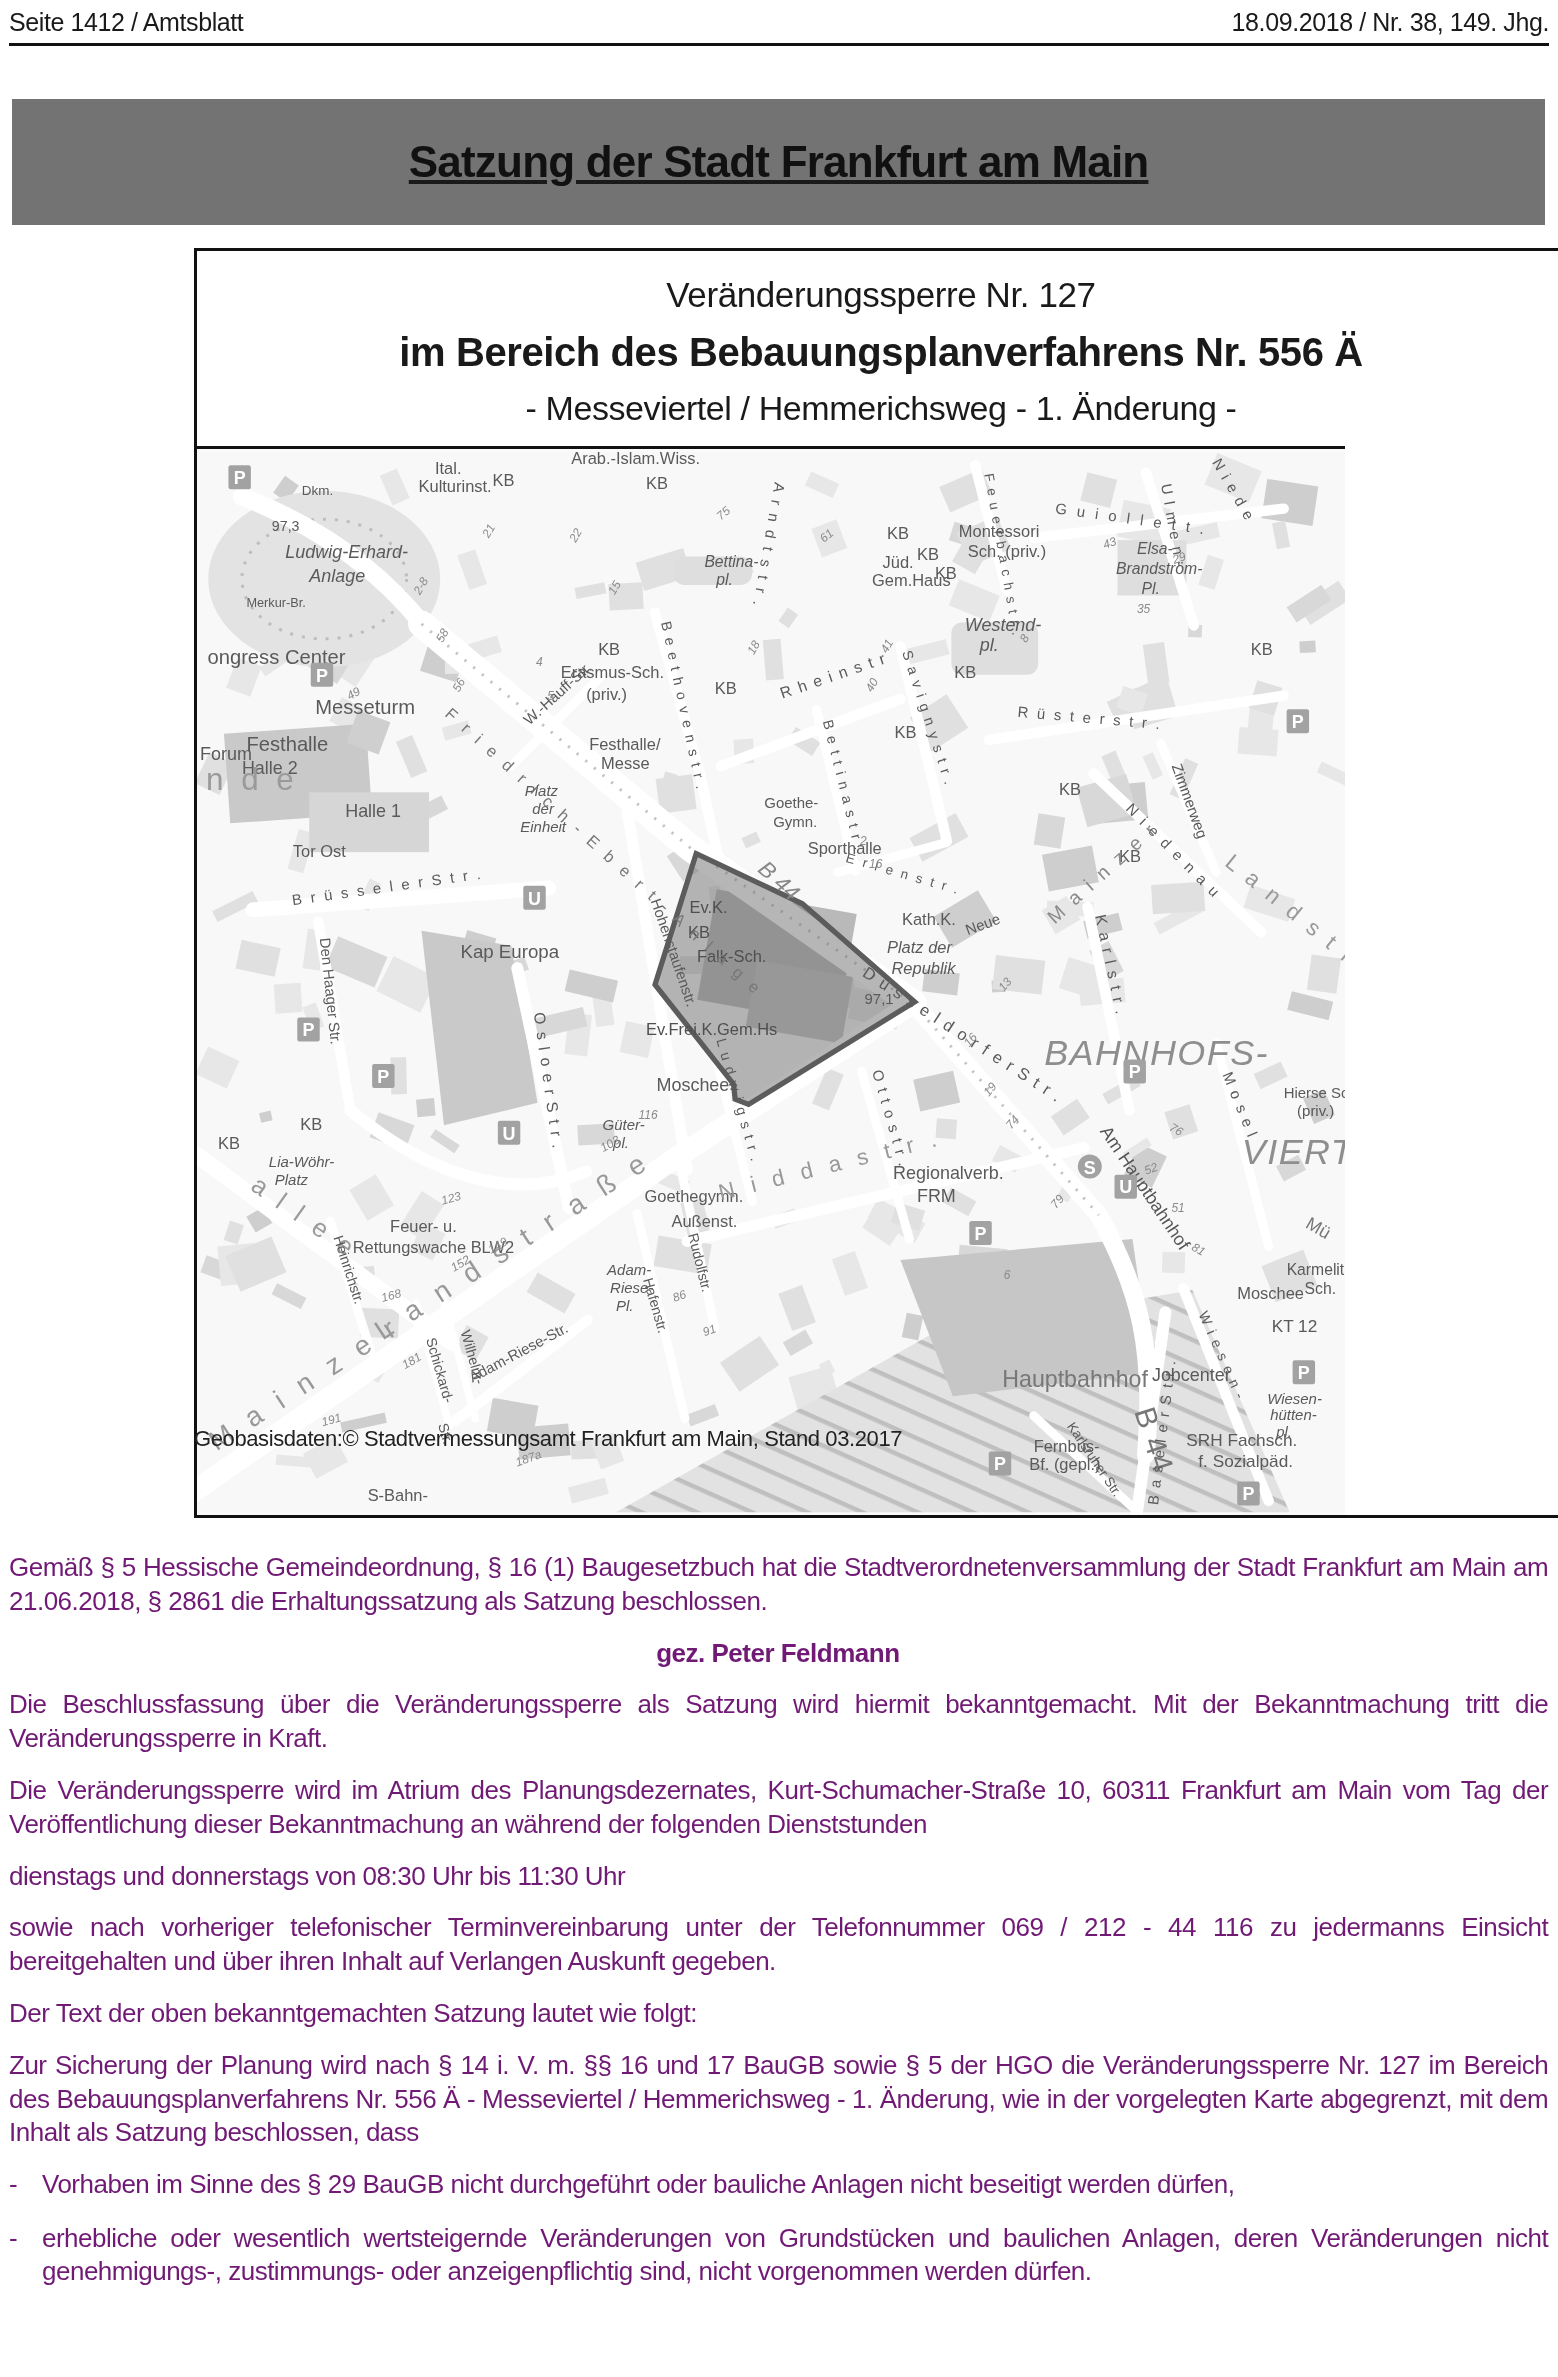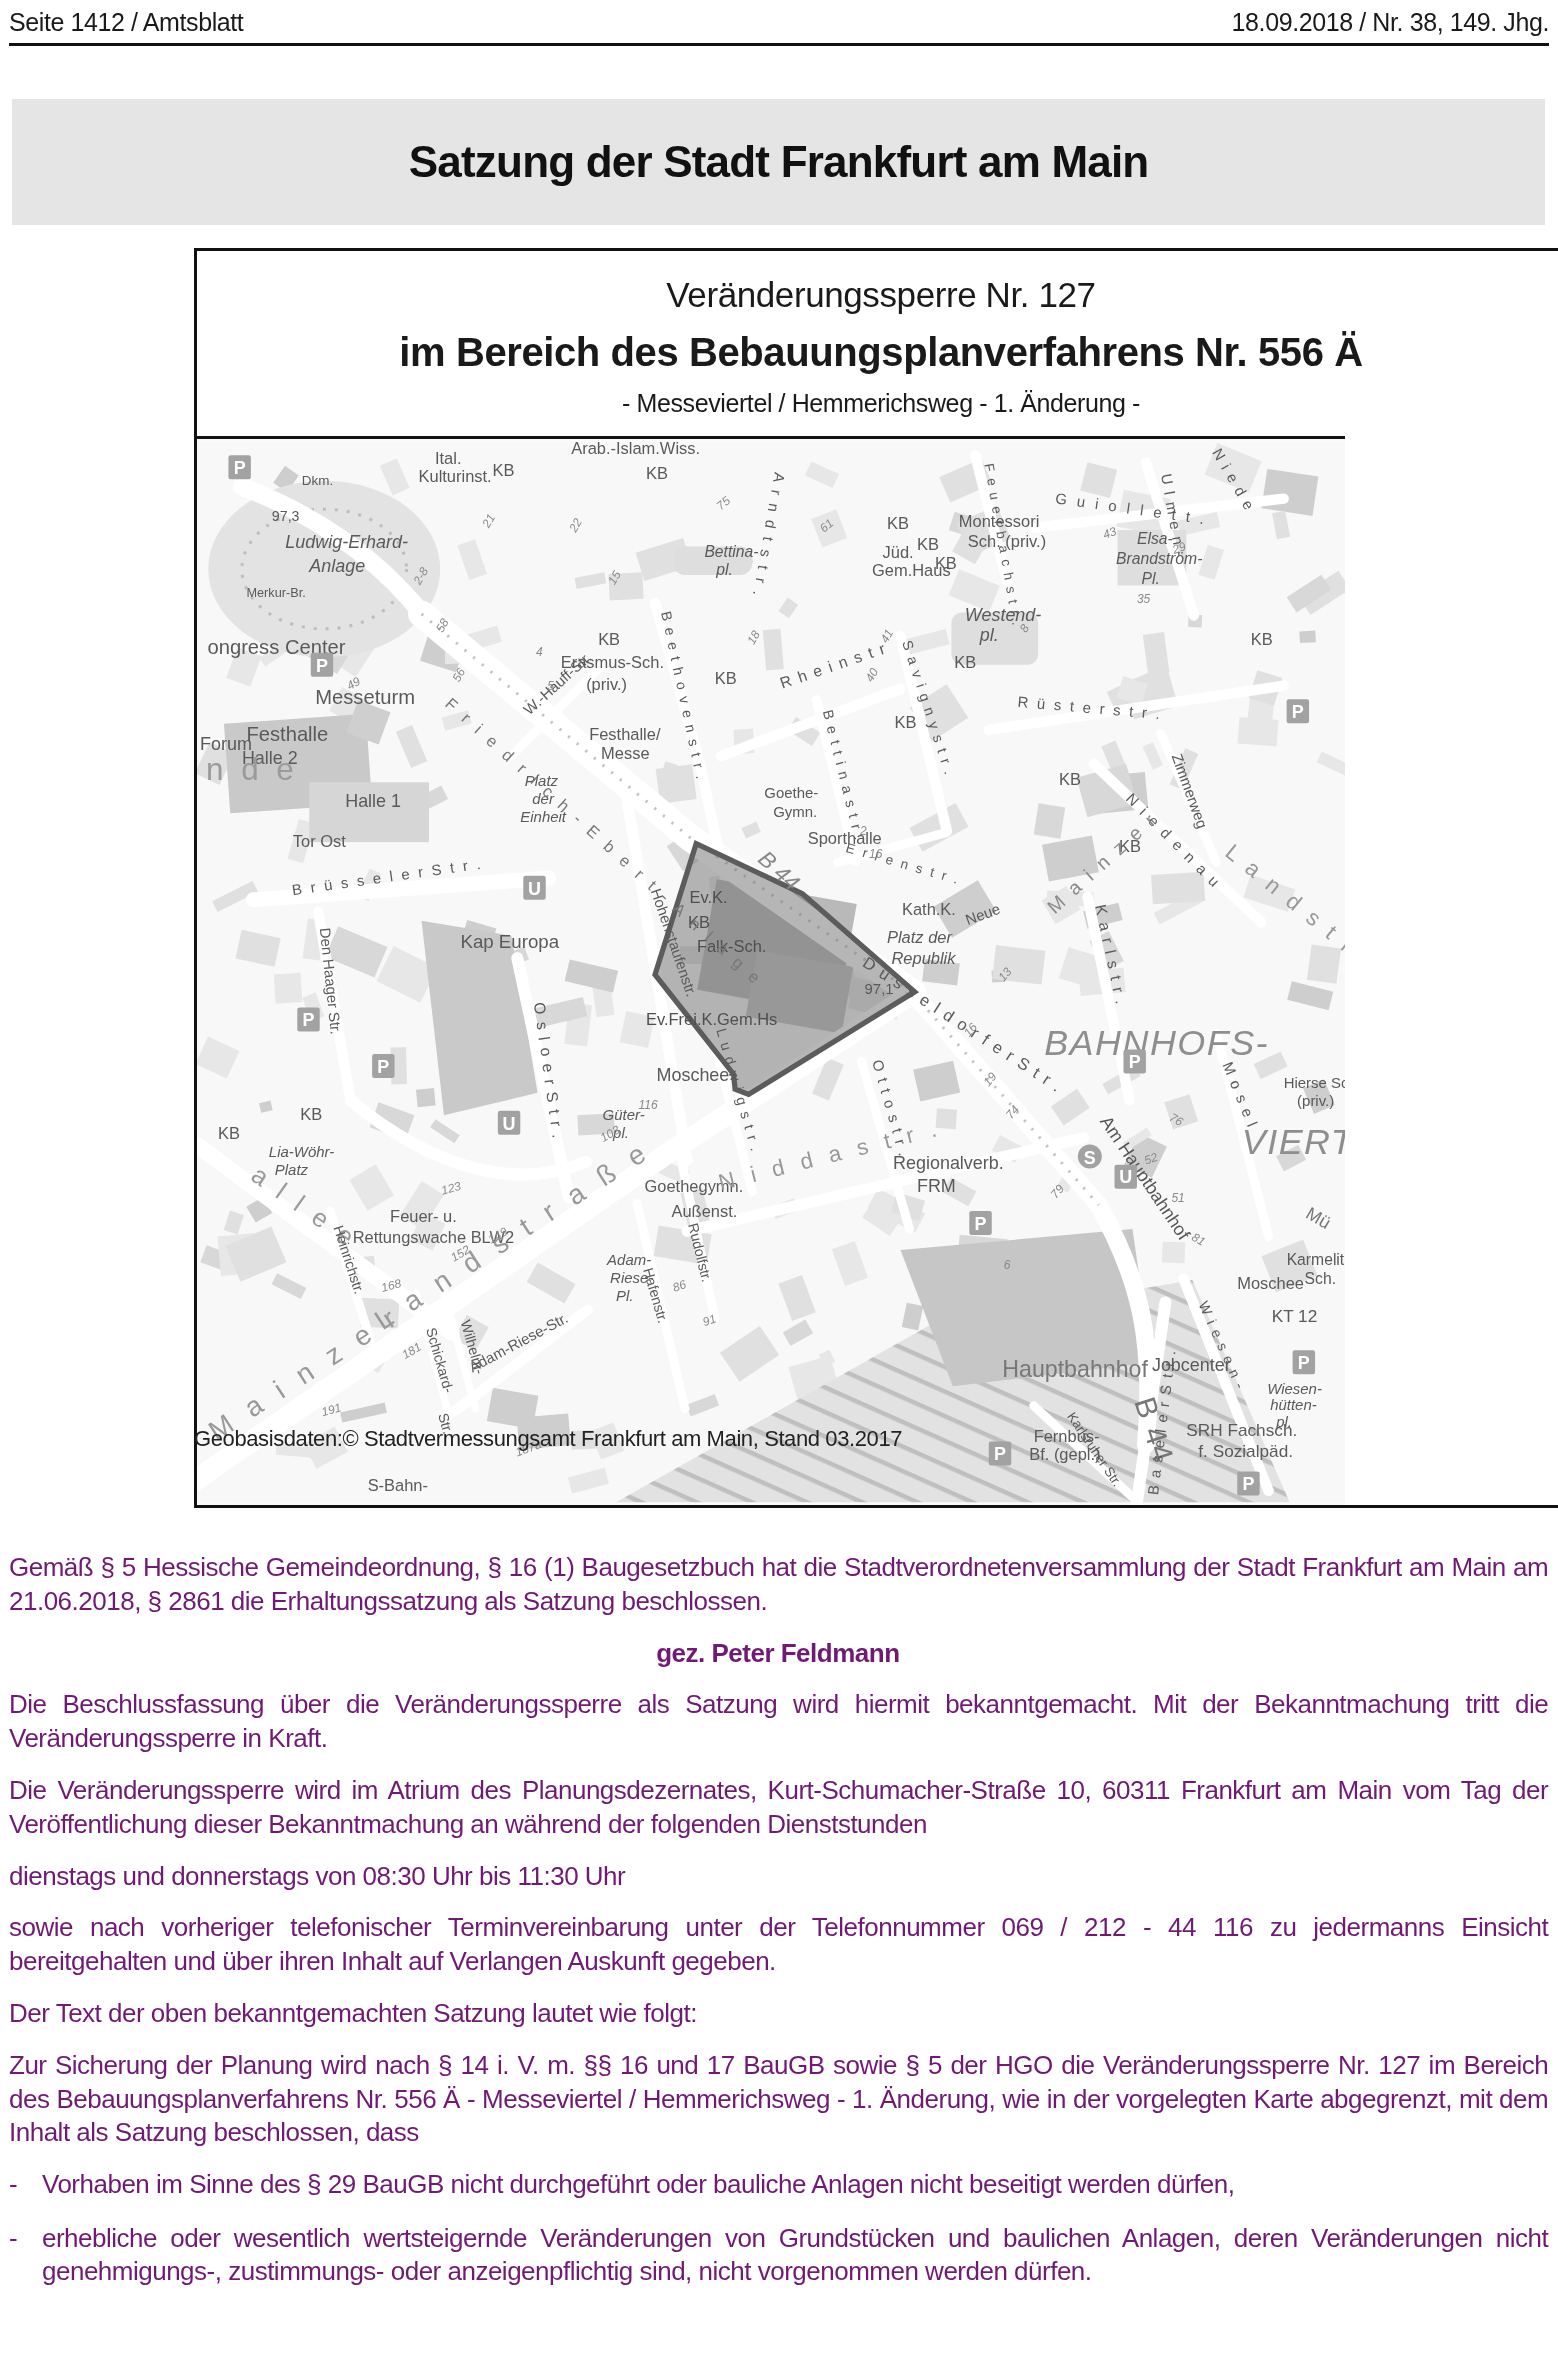--- a/index.html
+++ b/index.html
@@ -7,29 +7,29 @@
     width:1558px;height:2377px;position:relative;background:#fff;
     font-family:"Liberation Sans","DejaVu Sans",sans-serif;color:#1a1a1a;
     overflow:hidden;
   }
   
   .hdr{display:flex;justify-content:space-between;align-items:baseline;
        padding:7.5px 9px 4.5px 9px;font-size:25px;letter-spacing:-0.4px;}
   .rule{height:3.8px;background:#111;margin:1.5px 9px 0 9px;}
   
   .banner{position:absolute;left:12px;right:12.8px;top:99px;height:126px;
-          background:#e5e5e5;display:flex;align-items:center;justify-content:center;}
+          background:#737373;display:flex;align-items:center;justify-content:center;text-decoration:underline;}
   .banner h1{margin:0;font-size:44px;font-weight:bold;letter-spacing:-0.8px;color:#111;}
   
   .notice-box{position:absolute;left:194px;top:248px;width:1374px;border:3px solid #111;
               box-sizing:border-box;background:#fff;}
   .notice-titles{text-align:center;padding:19.6px 7.5px 18px 7.5px;letter-spacing:-0.4px;}
   .nt1{font-size:35px;margin:4.5px 0 15px 0;}
   .nt2{font-size:40px;margin:0 0 13.5px 0;font-weight:bold;}
-  .nt3{font-size:25px;margin:0;}
+  .nt3{font-size:34px;margin:0;}
   .map-wrap{position:relative;width:1148px;height:1066px;border-top:3px solid #111;
             overflow:hidden;background:#fafafa;}
   .map-wrap svg{display:block;}
   .map-caption{position:absolute;left:194px;top:1426px;font-size:22px;letter-spacing:-0.4px;color:#222;}
   
   .body-text{position:absolute;left:9px;right:9.8px;top:1551px;
              font-size:26px;line-height:1.30;letter-spacing:-0.5px;color:#701a75;}
   .body-text p{margin:0 0 18px 0;text-align:justify;}
   .body-text p.nojust{text-align:left;}
   .sig{text-align:center;font-weight:bold;margin:0 1.5px 18px 0;line-height:1.3;}

